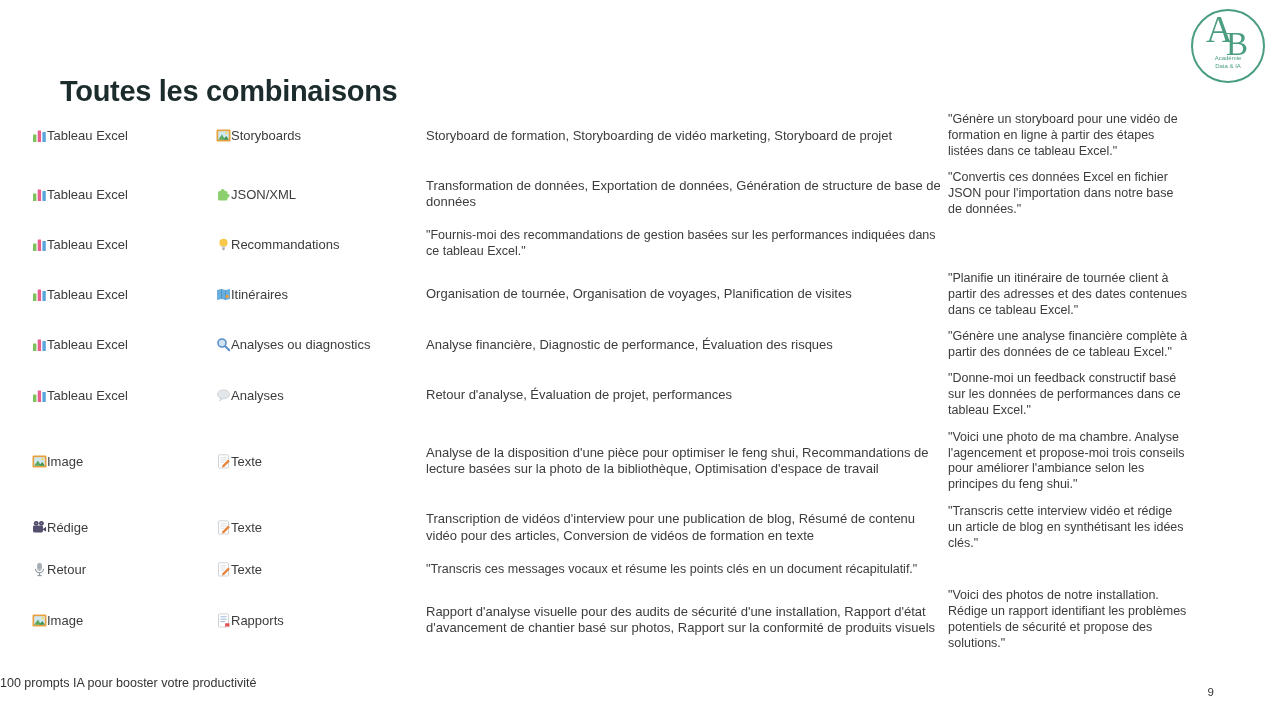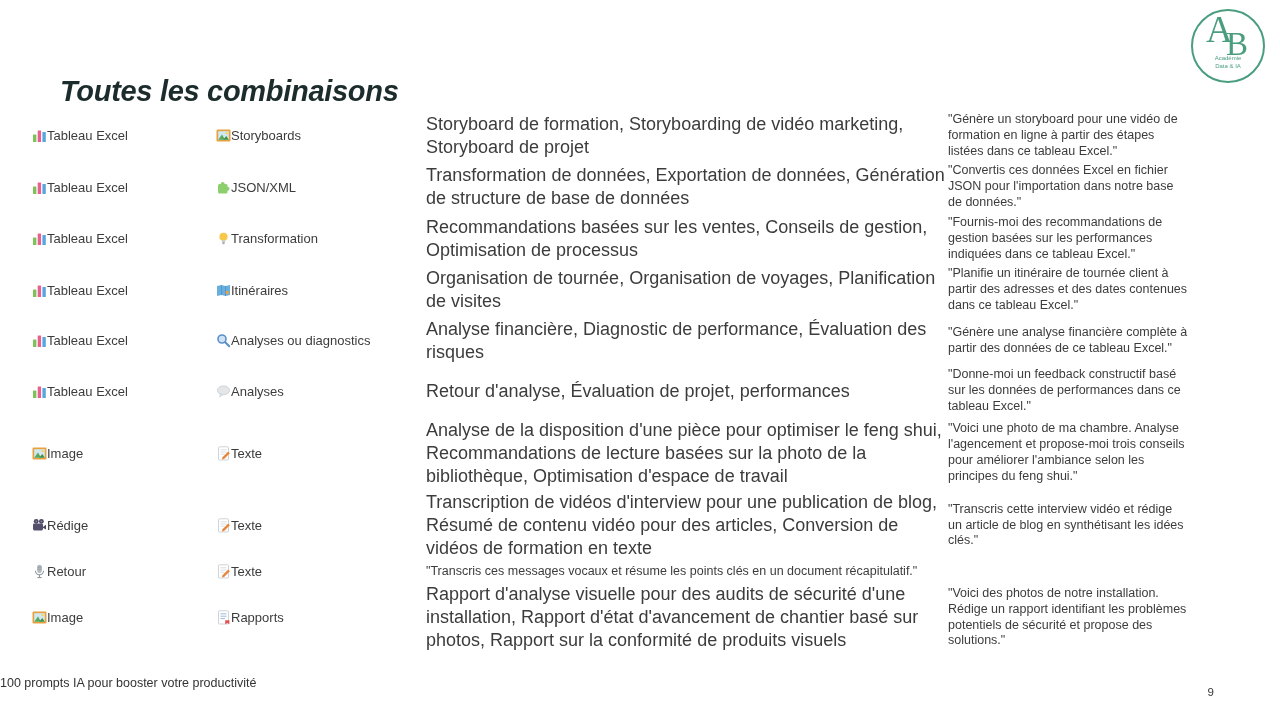--- a/index.html
+++ b/index.html
@@ -6,21 +6,20 @@
   body{
     width:1280px;height:720px;position:relative;overflow:hidden;
     background:#ffffff;
     font-family:"Liberation Sans","DejaVu Sans",sans-serif;
     color:#3c3c3c;
   }
   .slide-title{
     position:absolute;left:60px;top:56px;
     font-size:29px;font-weight:800;letter-spacing:-0.3px;
     color:#1c2b2b;
-    font-style:italic;
   }
   
   .logo{
     position:absolute;top:9px;right:15px;width:70px;height:70px;
     border:2px solid #4a9d7e;border-radius:50%;background:#fff;
   }
   .logo .la{
     position:absolute;left:13px;top:0px;
     font-family:"Liberation Serif","DejaVu Serif",serif;
     font-size:37px;color:#4a9d7e;line-height:1;
@@ -44,21 +43,21 @@
     grid-template-columns:184px 210px 522px 1fr;
     align-items:center;
   }
   .type-cell{
     display:flex;align-items:center;
     font-size:13px;color:#3c3c3c;white-space:nowrap;
   }
   .icon{width:15px;height:15px;flex:0 0 15px;display:inline-block;}
   .icon svg{width:15px;height:15px;display:block;}
   .usecases-cell{
-    font-size:18px;line-height:1.27;color:#3c3c3c;
+    font-size:13px;line-height:1.27;color:#3c3c3c;
   }
   .prompt-cell{
     font-size:12.5px;line-height:1.27;color:#3c3c3c;
   }
   
   .footer-text{
     position:absolute;left:0;width:100%;bottom:30px;
     text-align:left;font-size:12.5px;color:#333333;
   }
   .page-number{
@@ -146,23 +145,22 @@
     </div>
     <div class="type-cell">
       <span class="icon">
           <svg viewBox="0 0 15 15">
             <circle cx="7.5" cy="5.8" r="4.1" fill="#f7c84a"></circle>
             <path d="M5.8 9.2 h3.4 v1.6 h-3.4 Z" fill="#c9cdd2"></path>
             <rect x="6.2" y="10.8" width="2.6" height="1.5" fill="#aab0b6"></rect>
             <rect x="6.6" y="12.3" width="1.8" height="0.9" fill="#8f959b"></rect>
           </svg>
         </span>
-      <span>Transformation</span>
-    </div>
-    <div class="usecases-cell">Recommandations basées sur les ventes, Conseils de gestion, Optimisation de processus</div>
+      <span>Recommandations</span>
+    </div>
     <div class="prompt-cell">"Fournis-moi des recommandations de gestion basées sur les performances indiquées dans ce tableau Excel."</div>
   </div>
 
   <div class="row">
     <div class="type-cell">
       <span class="icon">
           <svg viewBox="0 0 15 15">
             <rect x="1" y="6.5" width="3.4" height="7.5" rx="0.6" fill="#7dc35a"></rect>
             <rect x="5.7" y="2.5" width="3.4" height="11.5" rx="0.6" fill="#ea5f8e"></rect>
             <rect x="10.4" y="4" width="3.4" height="10" rx="0.6" fill="#58a6dd"></rect>

